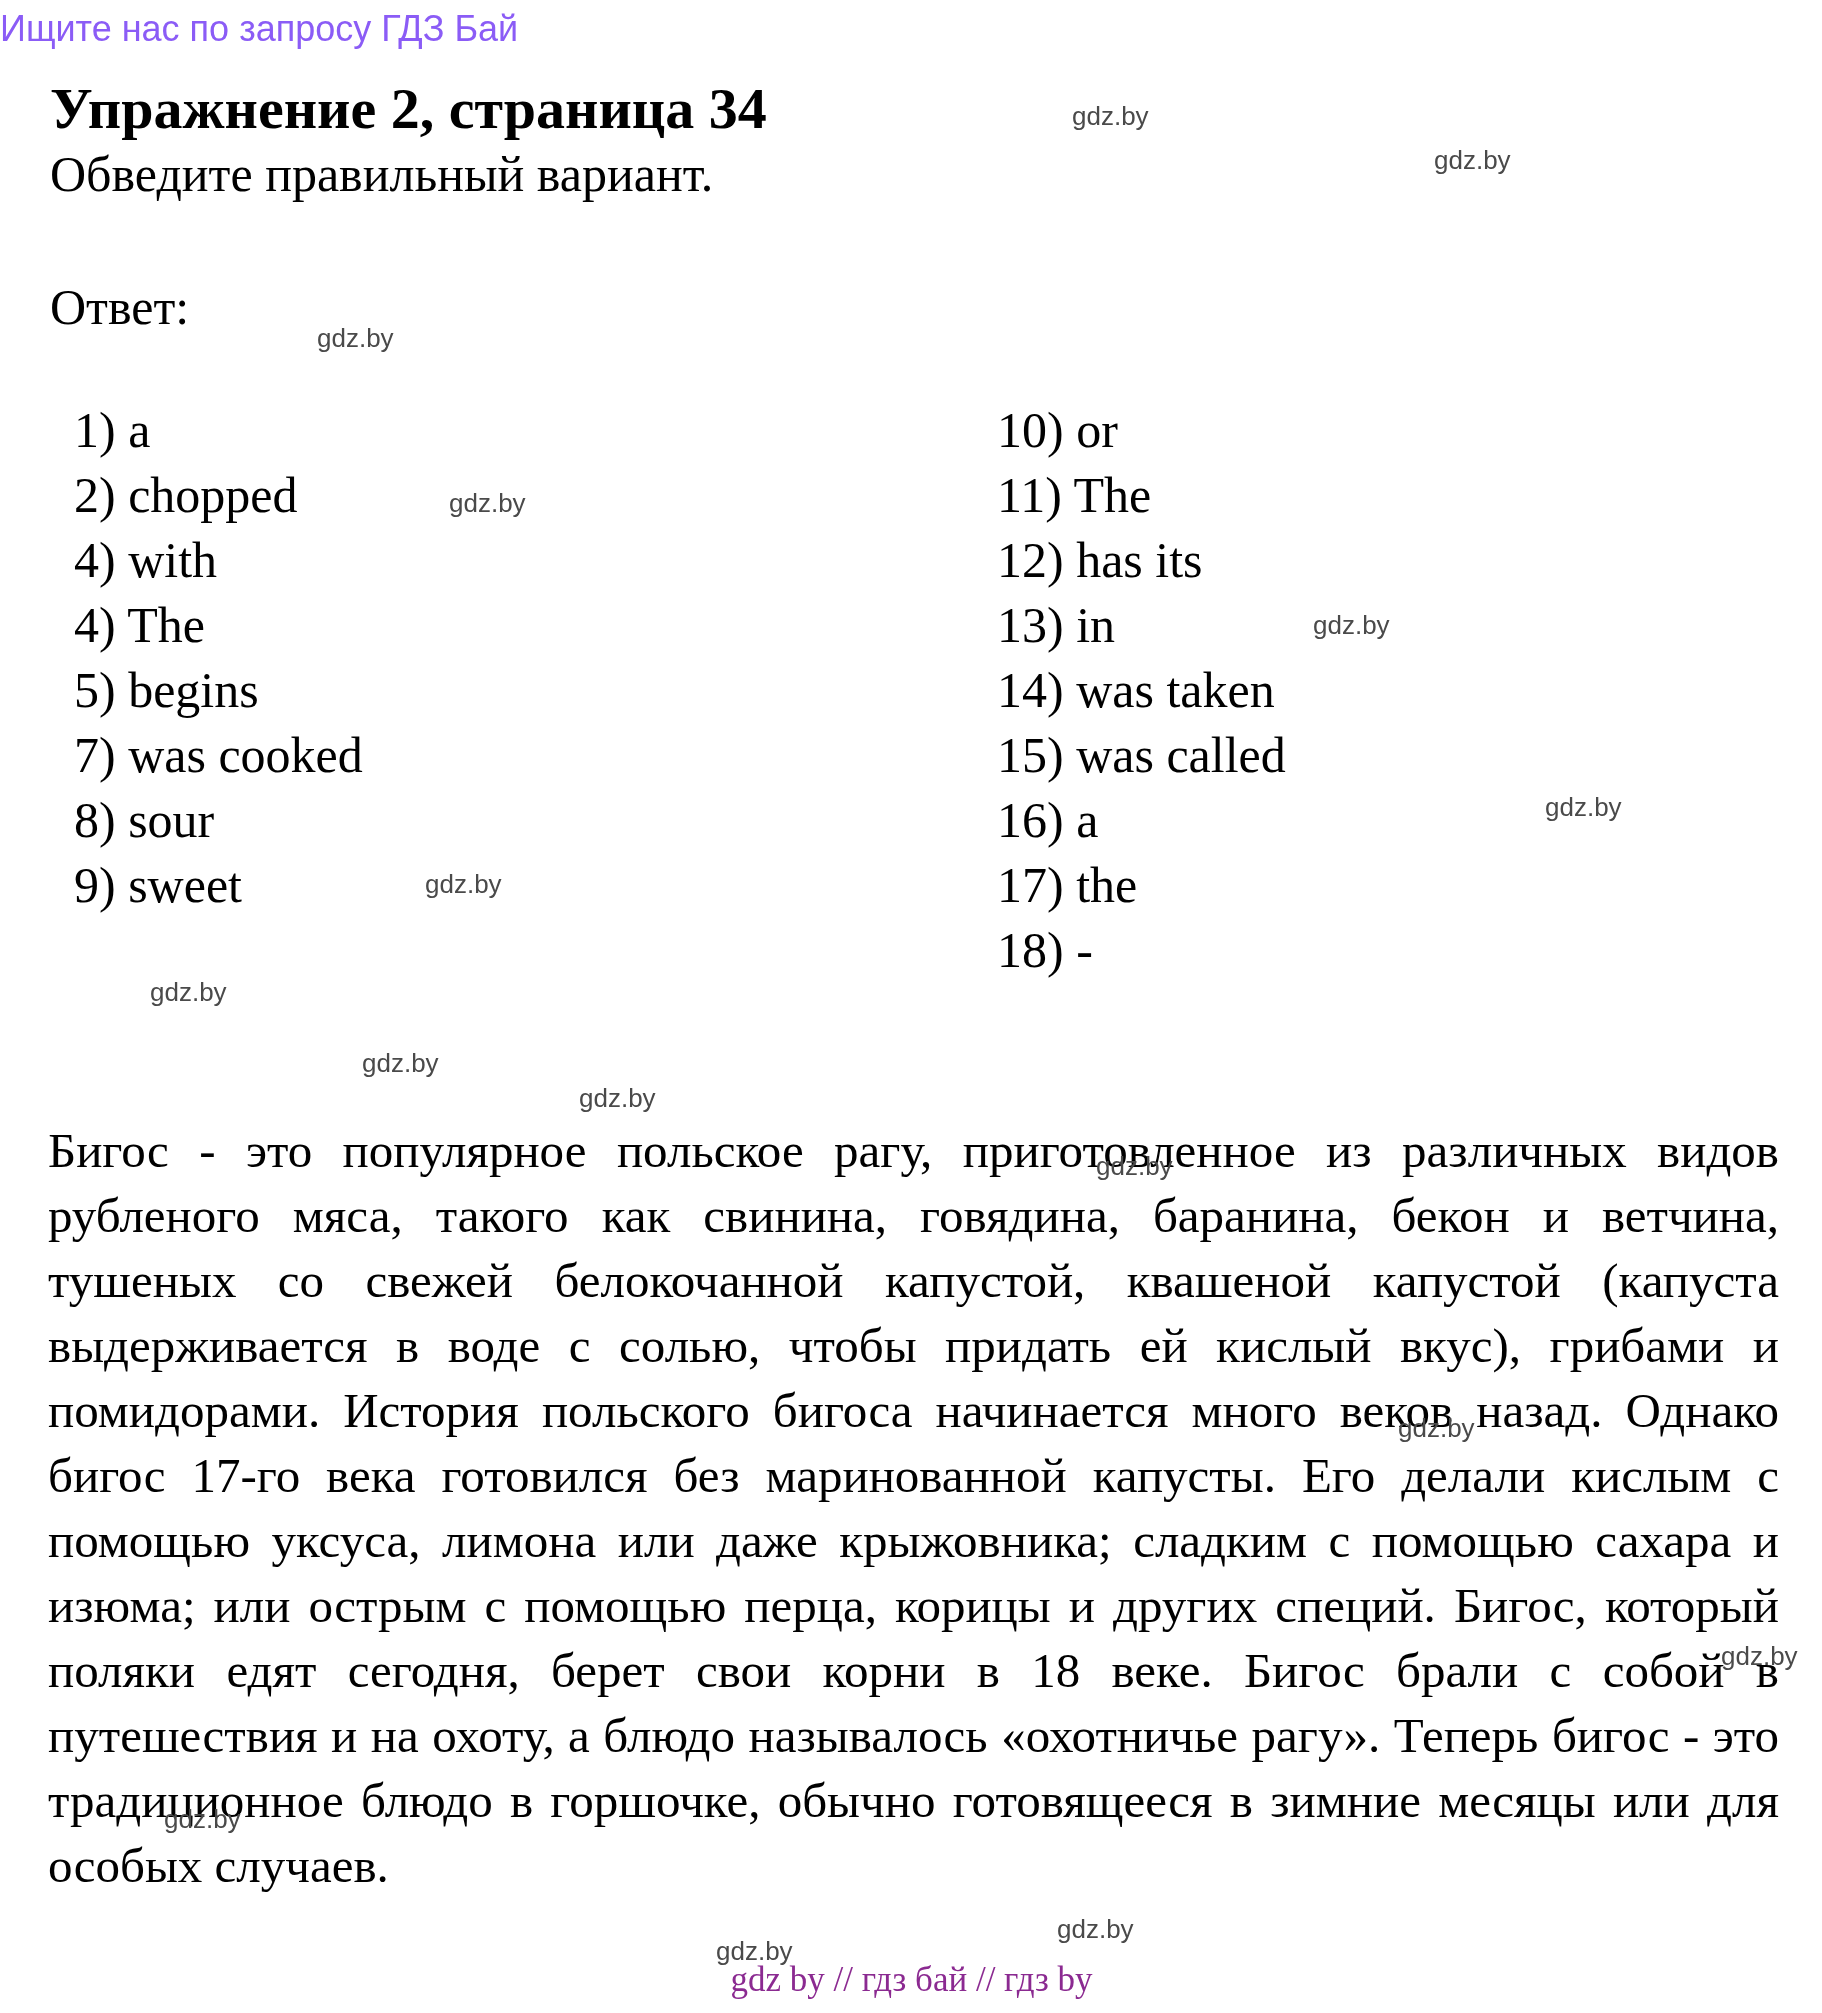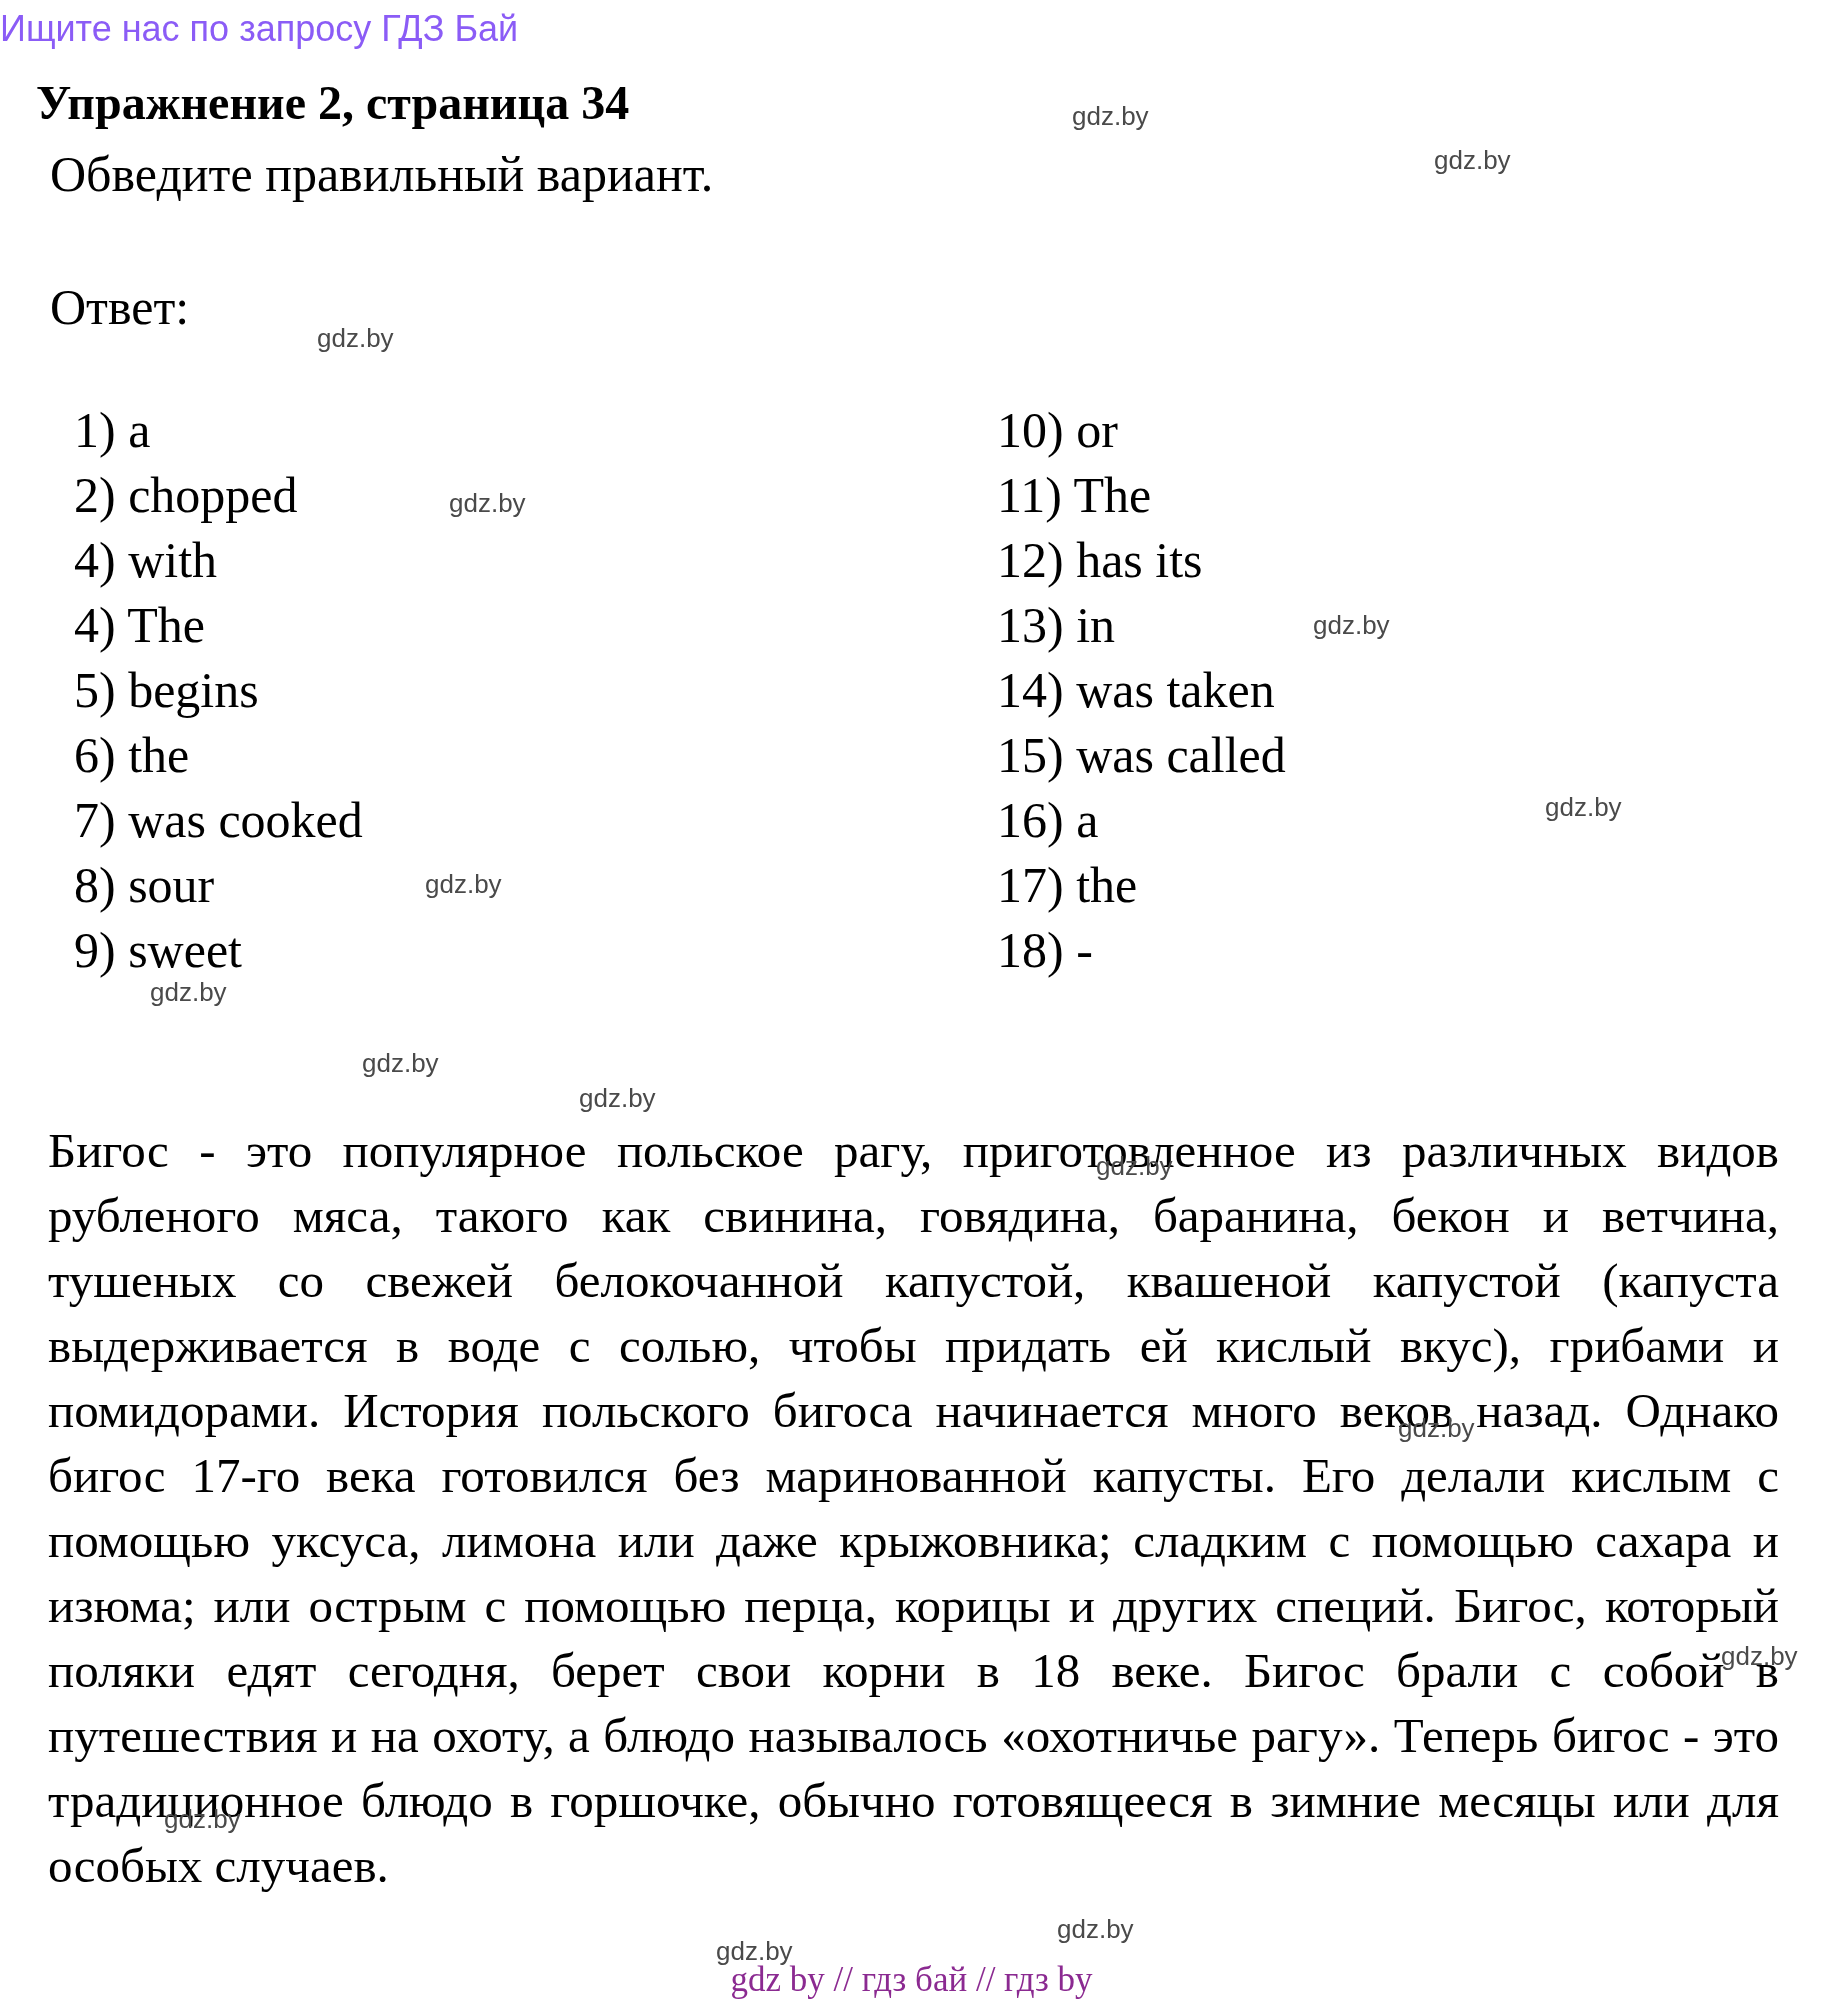--- a/index.html
+++ b/index.html
@@ -16,22 +16,22 @@
   .top-notice {
     position: absolute;
     top: 7.7px; left: 0; width: 100%;
     text-align: left;
     font-size: 36px;
     color: #8b5cf6;
     font-family: "Liberation Sans", sans-serif;
   }
   .title {
     position: absolute;
-    top: 75px; left: 36px;
-    font-size: 48px;
+    top: 75px; left: 50px;
+    font-size: 58px;
     font-weight: bold;
   }
   .instruction {
     position: absolute;
     top: 145px; left: 50px;
     font-size: 50px;
   }
   .answer-label {
     position: absolute;
     top: 278px; left: 50px;
@@ -85,21 +85,20 @@
 
   <p class="answer-label">Ответ:</p>
 
   <div class="answers">
     <div class="col-left">
       <div class="answer-item">1) a</div>
       <div class="answer-item">2) chopped</div>
       <div class="answer-item">4) with</div>
       <div class="answer-item">4) The</div>
       <div class="answer-item">5) begins</div>
-      <div class="answer-item">6) the</div>
       <div class="answer-item">7) was cooked</div>
       <div class="answer-item">8) sour</div>
       <div class="answer-item">9) sweet</div>
     </div>
     <div class="col-right">
       <div class="answer-item">10) or</div>
       <div class="answer-item">11) The</div>
       <div class="answer-item">12) has its</div>
       <div class="answer-item">13) in</div>
       <div class="answer-item">14) was taken</div>

